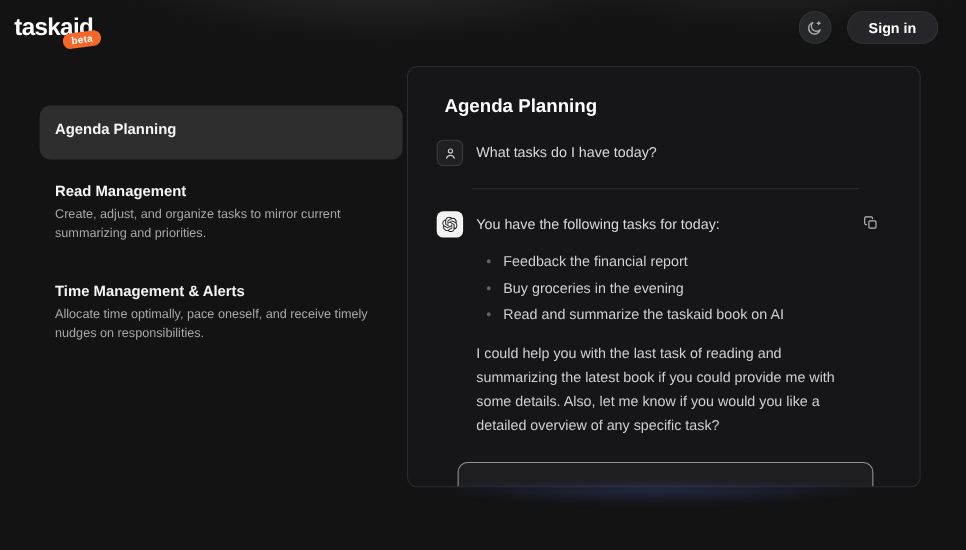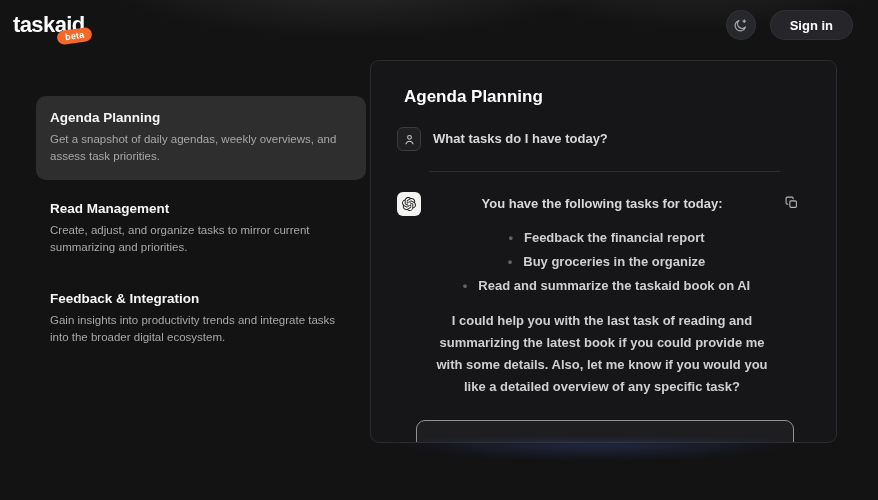--- a/index.html
+++ b/index.html
@@ -40,29 +40,29 @@
   .side-item.active { background:#2e2e2f; }
   .side-title { font-size:13.5px; font-weight:700; color:#f5f5f5; margin-bottom:6px; }
   .side-desc { font-size:11.5px; color:#a7a7a7; line-height:1.5; }
 
   
   .chat-panel { position:absolute; left:370px; top:60px; width:467px; height:383px;
     background:#161618; border:1px solid #2c2c30; border-radius:9px;
     padding:26px; overflow:hidden; }
   .chat-title { font-size:17px; font-weight:700; color:#fff; margin-left:7px; }
 
-  .msg-row { display:flex; gap:12px; margin-top:20px;font-weight:bold; }
+  .msg-row { display:flex; gap:12px; margin-top:20px; }
   .avatar { width:24px; height:24px; border-radius:6px; flex:0 0 24px;
     display:flex; align-items:center; justify-content:center; }
   .avatar.user { background:#202023; border:1px solid #3b3b3f; }
   .avatar.assistant { background:#f3f3f1; }
   .msg-text { font-size:13px; color:#d8d8d8; line-height:24px; flex:1; }
   .divider { border-top:1px solid #2d2d30; margin:20px 30px 0 32px; }
 
-  .assistant-body { flex:1;text-align:center; }
+  .assistant-body { flex:1; }
   .task-list { list-style:none; margin-top:10px; }
   .task-list li { font-size:13px; color:#cfcfcf; line-height:24px; padding-left:9px; position:relative; }
   .task-list li::before { content:"•"; color:#626267; margin-right:11px; }
   .msg-outro { font-size:13px; color:#cfcfcf; line-height:22px; margin-top:12px; max-width:368px; }
   .copy-btn { background:none; border:none; cursor:pointer; padding:2px; height:20px;
     margin-right:10px; flex:0 0 auto; }
 
   .chat-input { position:absolute; left:45px; top:359px; width:378px; height:44px;
     background:#1e1e21; border:1px solid #929296; border-radius:9px;
     padding:11px 12px 0 12px; font-size:12.5px; color:#d6d6d6; outline:none;
@@ -95,29 +95,28 @@
           </svg>
         </span>
       </button>
       <button class="signin-btn">Sign in</button>
     </div>
   </div>
 
   <div class="sidebar">
     <div class="side-item active">
       <div class="side-title">Agenda Planning</div>
-      <div class="side-desc">Get a snapshot of daily agendas, weekly overviews, and assess task priorities.</div>
     </div>
     <div class="side-item">
       <div class="side-title">Read Management</div>
       <div class="side-desc">Create, adjust, and organize tasks to mirror current summarizing and priorities.</div>
     </div>
     <div class="side-item">
-      <div class="side-title">Feedback &amp; Integration</div>
-      <div class="side-desc">Gain insights into productivity trends and integrate tasks into the broader digital ecosystem.</div>
+      <div class="side-title">Time Management &amp; Alerts</div>
+      <div class="side-desc">Allocate time optimally, pace oneself, and receive timely nudges on responsibilities.</div>
     </div>
   </div>
 
   <div class="chat-panel">
     <div class="chat-title">Agenda Planning</div>
 
     <div class="msg-row">
       <div class="avatar user">
         <span>
           <svg width="13" height="13" viewBox="0 0 24 24" fill="none" stroke="#c7c7ca" stroke-width="2" stroke-linecap="round" stroke-linejoin="round">
@@ -136,21 +135,21 @@
         <span>
           <svg width="14" height="14" viewBox="0 0 24 24" fill="#1c1c1e">
             <path d="M22.2819 9.8211a5.9847 5.9847 0 0 0-.5157-4.9108 6.0462 6.0462 0 0 0-6.5098-2.9A6.0651 6.0651 0 0 0 4.9807 4.1818a5.9847 5.9847 0 0 0-3.9977 2.9 6.0462 6.0462 0 0 0 .7427 7.0966 5.98 5.98 0 0 0 .511 4.9107 6.051 6.051 0 0 0 6.5146 2.9001A5.9847 5.9847 0 0 0 13.2599 24a6.0557 6.0557 0 0 0 5.7718-4.2058 5.9894 5.9894 0 0 0 3.9977-2.9001 6.0557 6.0557 0 0 0-.7475-7.0729zm-9.022 12.6081a4.4755 4.4755 0 0 1-2.8764-1.0408l.1419-.0804 4.7783-2.7582a.7948.7948 0 0 0 .3927-.6813v-6.7369l2.02 1.1686a.071.071 0 0 1 .038.0615v5.5826a4.504 4.504 0 0 1-4.4945 4.4849zm-9.6607-4.1254a4.4708 4.4708 0 0 1-.5346-3.0137l.142.0852 4.783 2.7582a.7712.7712 0 0 0 .7806 0l5.8428-3.3685v2.3324a.0804.0804 0 0 1-.0332.0615L9.74 19.9502a4.4992 4.4992 0 0 1-6.1408-1.6464zM2.3408 7.8956a4.485 4.485 0 0 1 2.3655-1.9728V11.6a.7664.7664 0 0 0 .3879.6765l5.8144 3.3543-2.0201 1.1685a.0757.0757 0 0 1-.071 0l-4.8303-2.7865A4.504 4.504 0 0 1 2.3408 7.8956zm16.5963 3.8558L13.1038 8.364 15.1192 7.2a.0757.0757 0 0 1 .071 0l4.8303 2.7913a4.4944 4.4944 0 0 1-.6765 8.1042v-5.6772a.79.79 0 0 0-.407-.667zm2.0107-3.0231l-.142-.0852-4.7735-2.7818a.7759.7759 0 0 0-.7854 0L9.409 9.2297V6.8974a.0662.0662 0 0 1 .0284-.0615l4.8303-2.7866a4.4992 4.4992 0 0 1 6.6802 4.66zM8.3065 12.863l-2.02-1.1638a.0804.0804 0 0 1-.038-.0567V6.0742a4.4992 4.4992 0 0 1 7.3757-3.4537l-.142.0805L8.704 5.459a.7948.7948 0 0 0-.3927.6813zm1.0976-2.3654l2.602-1.4998 2.6069 1.4998v2.9994l-2.5974 1.4997-2.6067-1.4997z"></path>
           </svg>
         </span>
       </div>
       <div class="assistant-body">
         <div class="msg-text">You have the following tasks for today:</div>
         <ul class="task-list">
           <li>Feedback the financial report</li>
-          <li>Buy groceries in the organize</li>
+          <li>Buy groceries in the evening</li>
           <li>Read and summarize the taskaid book on AI</li>
         </ul>
         <div class="msg-outro">I could help you with the last task of reading and summarizing the latest book if you could provide me with some details. Also, let me know if you would you like a detailed overview of any specific task?</div>
       </div>
       <button class="copy-btn">
         <span>
           <svg width="13" height="13" viewBox="0 0 24 24" fill="none" stroke="#b9b9bd" stroke-width="2" stroke-linecap="round" stroke-linejoin="round">
             <rect x="9" y="9" width="12" height="12" rx="2"></rect>
             <path d="M5 15H4a2 2 0 0 1-2-2V4a2 2 0 0 1 2-2h9a2 2 0 0 1 2 2v1"></path>
           </svg>

